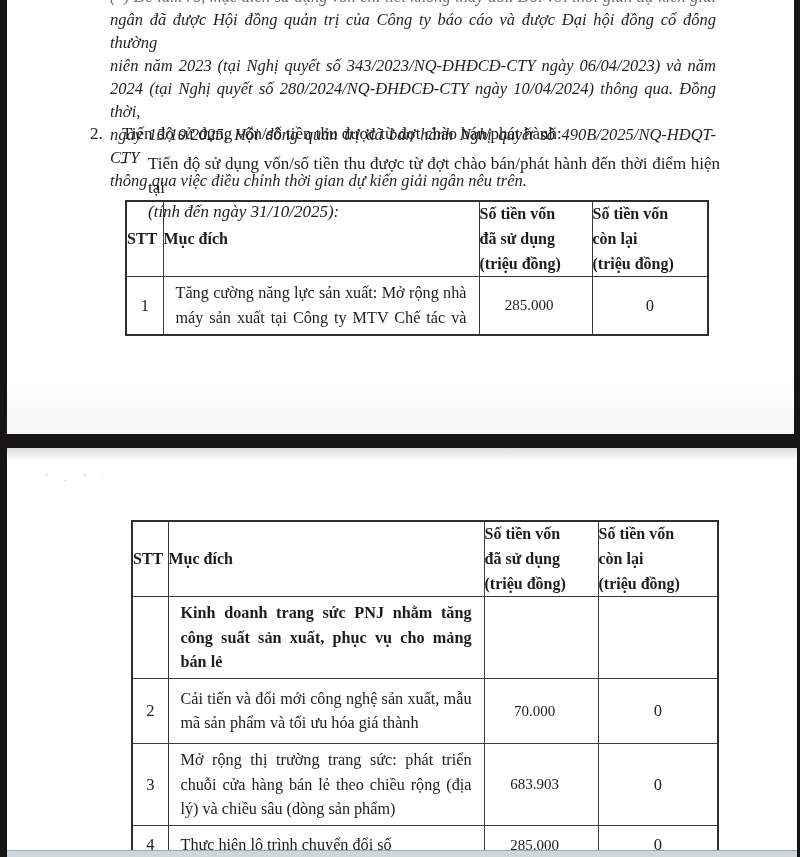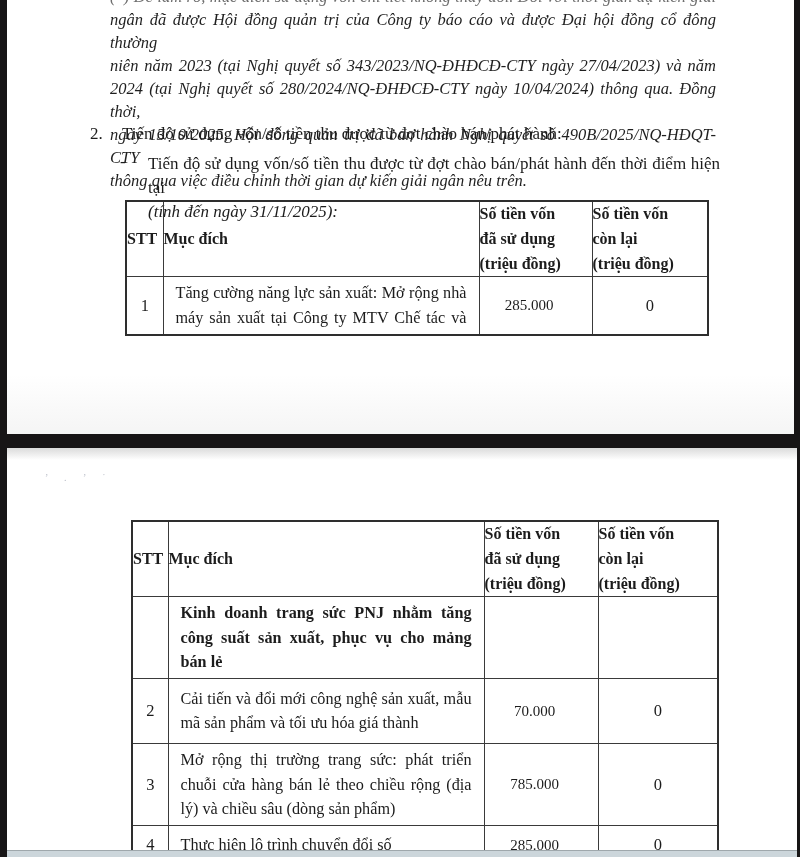--- a/index.html
+++ b/index.html
@@ -100,35 +100,35 @@
   }
 </style>
 </head>
 <body>
 
 <div class="page page1">
 
   <div class="para">
     <div class="pline clip">(*) Để làm rõ, mục đích sử dụng vốn chi tiết không thay đổi. Đối với thời gian dự kiến giải</div>
     <div class="pline">ngân đã được Hội đồng quản trị của Công ty báo cáo và được Đại hội đồng cổ đông thường</div>
-    <div class="pline">niên năm 2023 (tại Nghị quyết số 343/2023/NQ-ĐHĐCĐ-CTY ngày 27/04/2023) và năm</div>
+    <div class="pline">niên năm 2023 (tại Nghị quyết số 343/2023/NQ-ĐHĐCĐ-CTY ngày 06/04/2023) và năm</div>
     <div class="pline">2024 (tại Nghị quyết số 280/2024/NQ-ĐHĐCĐ-CTY ngày 10/04/2024) thông qua. Đồng thời,</div>
     <div class="pline">ngày 13/10/2025, Hội đồng quản trị đã ban hành Nghị quyết số 490B/2025/NQ-HĐQT-CTY</div>
     <div class="pline last">thông qua việc điều chỉnh thời gian dự kiến giải ngân nêu trên.</div>
   </div>
 
   <div class="item2">
     <span class="inum">2.</span><span>Tiến độ sử dụng vốn/số tiền thu được từ đợt chào bán/phát hành:</span>
   </div>
 
   <div class="bullet">
     <span class="dash">-</span>
     <div class="btext">
       <span>Tiến độ sử dụng vốn/số tiền thu được từ đợt chào bán/phát hành đến thời điểm hiện tại</span><br>
-      <span class="ital">(tính đến ngày 31/11/2025):</span>
+      <span class="ital">(tính đến ngày 31/10/2025):</span>
     </div>
   </div>
 
   <table class="t t1">
     <colgroup>
         <col style="width:37px">
         <col style="width:316px">
         <col style="width:113px">
         <col style="width:116px">
       </colgroup>
@@ -187,21 +187,21 @@
       </tr>
       <tr class="h56">
         <td class="stt">2</td>
         <td class="purpose">Cải tiến và đổi mới công nghệ sản xuất, mẫu mã sản phẩm và tối ưu hóa giá thành</td>
         <td class="amt">70.000</td>
         <td class="zero">0</td>
       </tr>
       <tr class="h73">
         <td class="stt">3</td>
         <td class="purpose">Mở rộng thị trường trang sức: phát triển chuỗi cửa hàng bán lẻ theo chiều rộng (địa lý) và chiều sâu (dòng sản phẩm)</td>
-        <td class="amt">785.000</td>
+        <td class="amt">683.903</td>
         <td class="zero">0</td>
       </tr>
       <tr class="h30">
         <td class="stt">4</td>
         <td class="purpose">Thực hiện lộ trình chuyển đổi số</td>
         <td class="amt">285.000</td>
         <td class="zero">0</td>
       </tr>
       <tr class="total">
         <td class="stt"></td>

